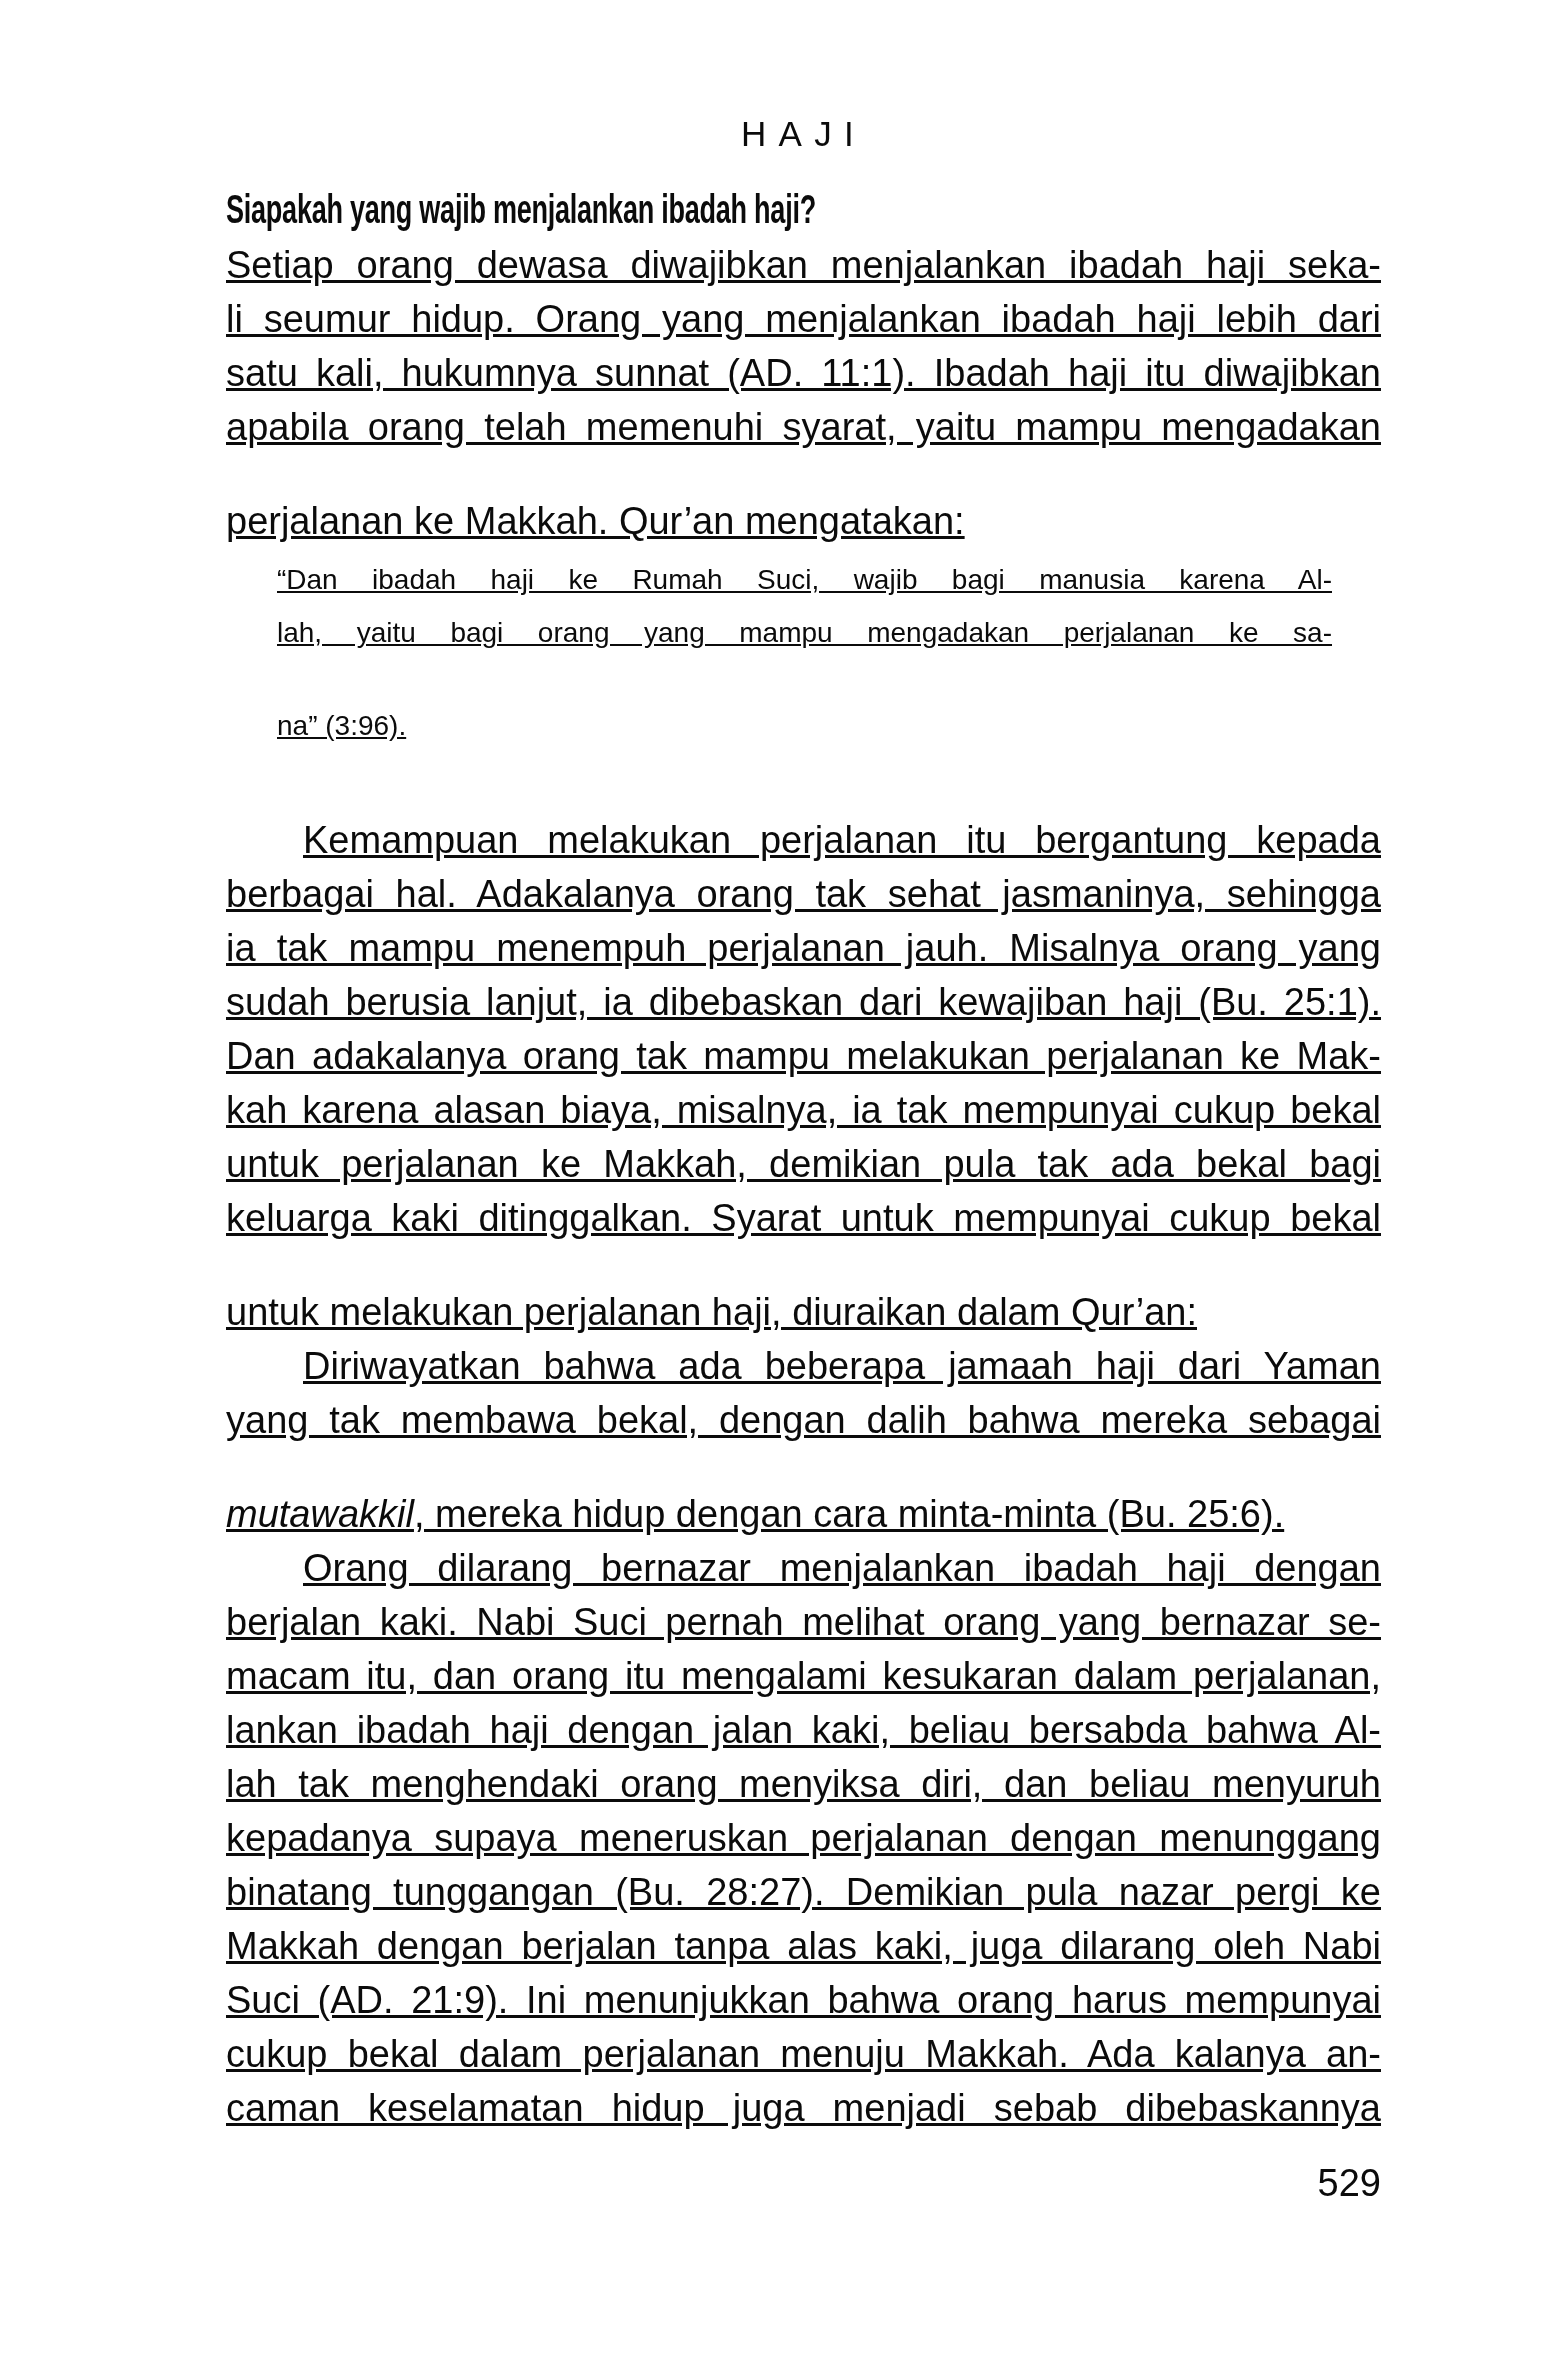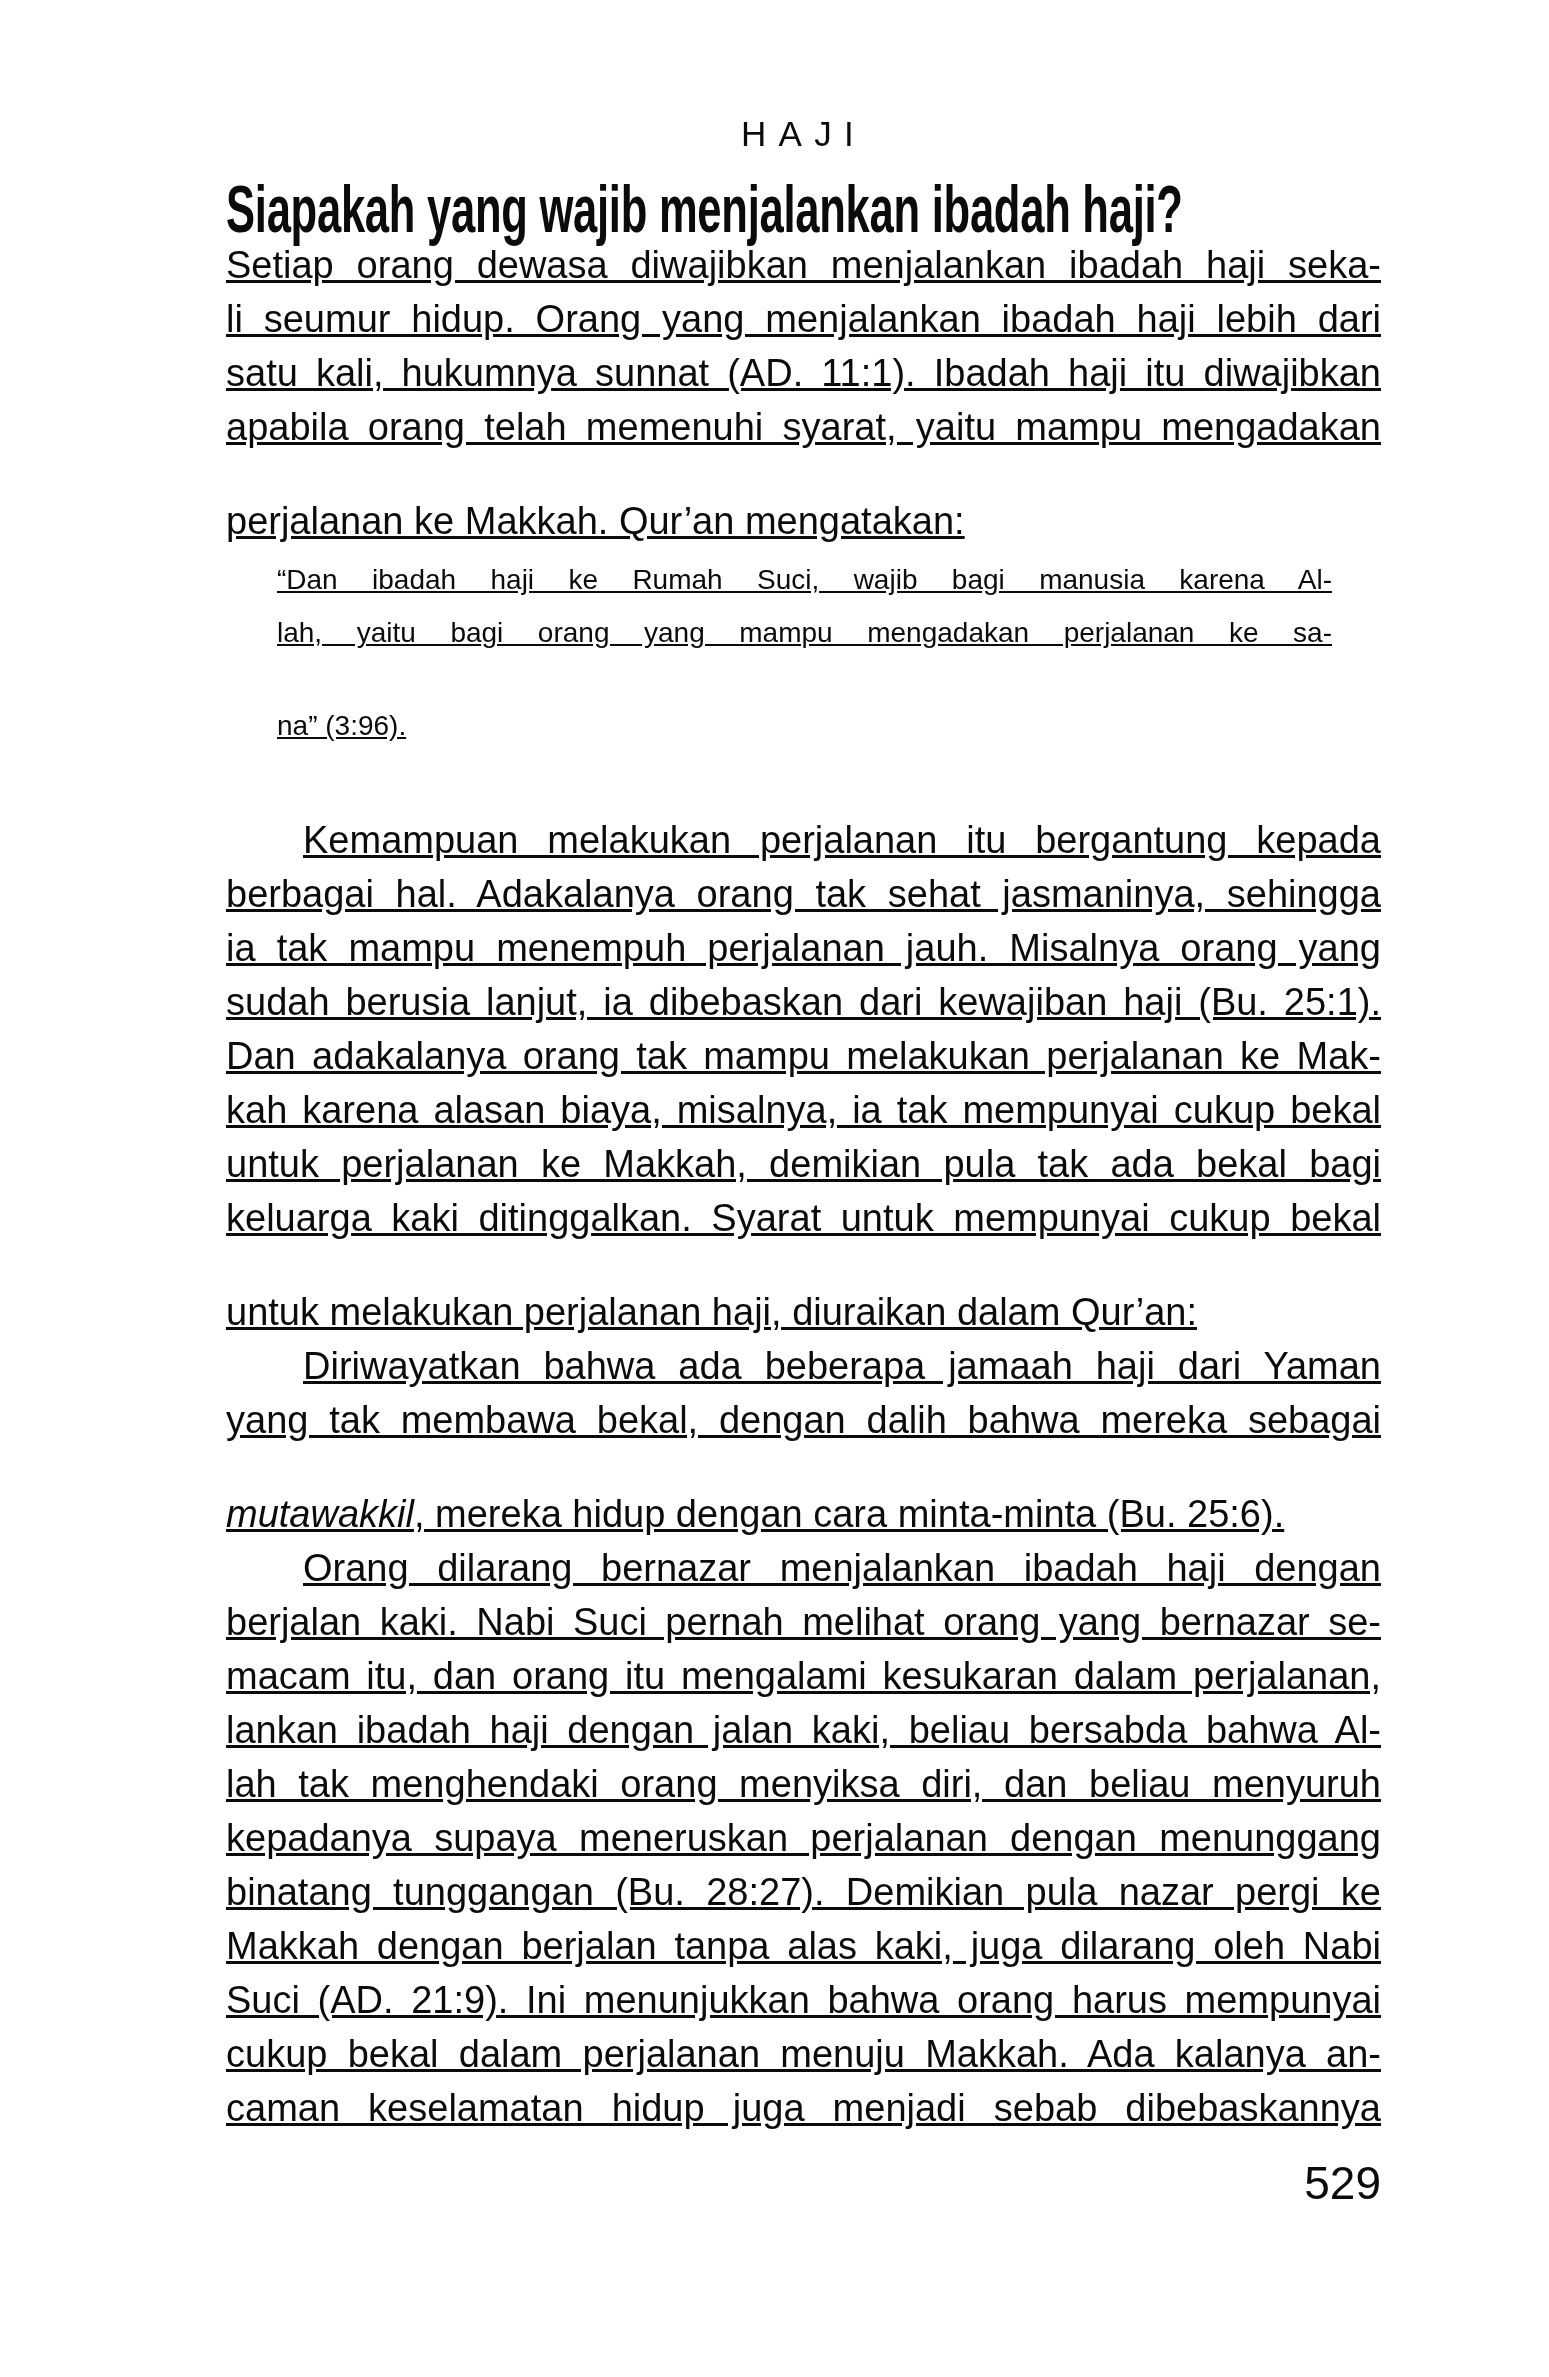--- a/index.html
+++ b/index.html
@@ -31,21 +31,21 @@
   }
   .running-head {
     font-size: 35px;
     line-height: 40px;
     letter-spacing: 12.3px;
     text-align: center;
     white-space: nowrap;
     margin-bottom: 26px;
   }
   .page-title {
-    font-size: 66px;
+    font-size: 41px;
     line-height: 58px;
     font-weight: bold;
     white-space: nowrap;
   }
   .page-title .squeeze {
     display: inline-block;
     transform: scaleX(0.66);
     transform-origin: 0 50%;
     letter-spacing: -0.4px;
   }
@@ -68,21 +68,21 @@
   }
   .line.last {
     text-align-last: left;
     margin-top: 40px;
   }
   .line.indent {
     padding-left: 77px;
   }
   .page-number {
     margin-top: 26px;
-    font-size: 46px;
+    font-size: 38px;
     line-height: 44px;
     text-align: right;
   }
   i, em { font-style: italic; }
 </style>
 </head>
 <body>
 
 <div class="page">
   <div class="column">

